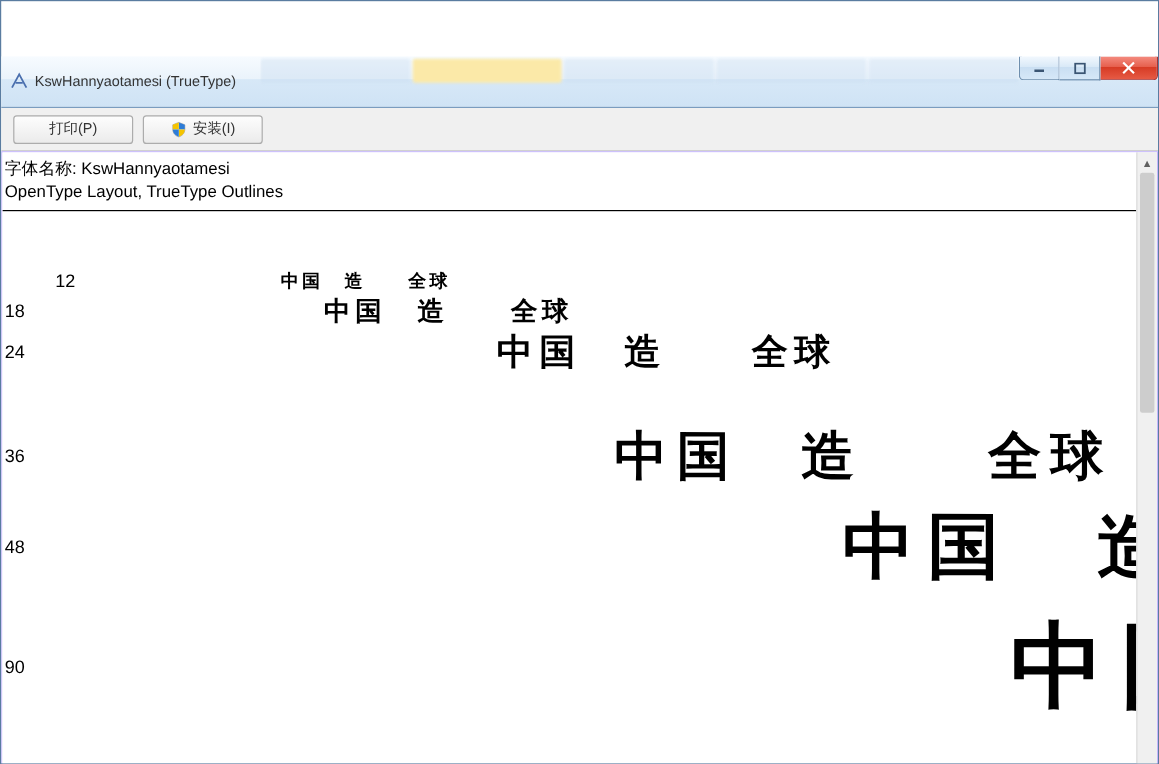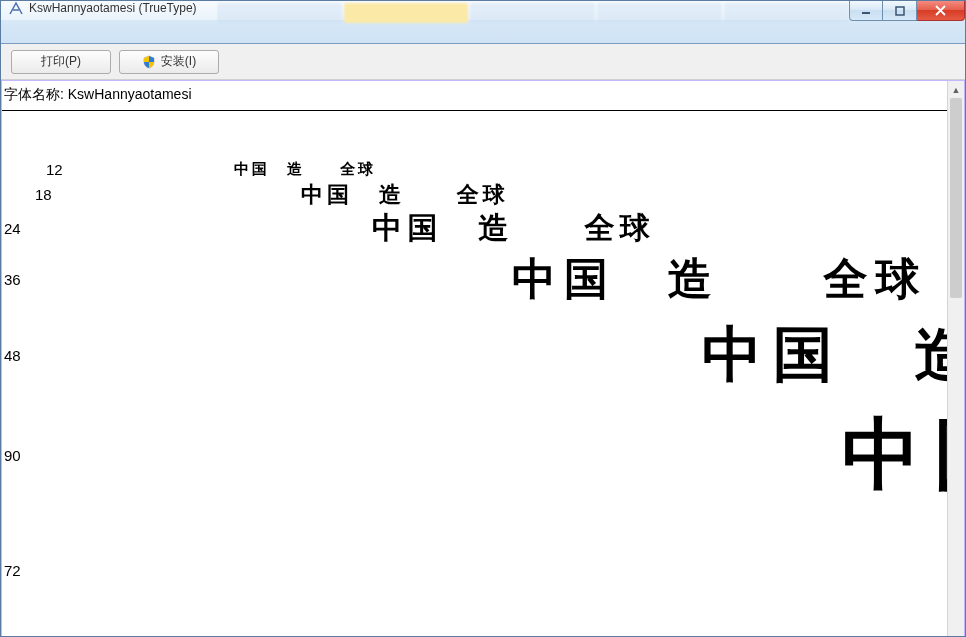--- a/index.html
+++ b/index.html
@@ -9,22 +9,24 @@
     background: #fff;
     width: 966px;
     height: 637px;
     overflow: hidden;
     border: 1px solid #5a7ca0;
   }
   .titlebar {
     height: 43px;
     background: linear-gradient(to bottom, #f7fbff 0%, #eaf3fb 45%, #d7e8f7 46%, #cfe3f5 100%);
     display: flex;
+    align-items: center;
     border-bottom: 1px solid #7a9cbf;
     position: relative;
+    margin-top: 46px;
   }
   .titlebar-icon {
     width: 16px; height: 16px;
     margin: 0 5px 0 7px;
     display: flex; align-items: center; justify-content: center;
   }
   .titlebar-title {
     flex: 0 0 auto;
     color: #333;
     font-size: 12px;
@@ -160,23 +162,23 @@
   }
   .sample-text {
     white-space: nowrap;
     font-family: Liberation Mono, monospace;
     font-weight: bold;
     letter-spacing: 0.18em;
     color:#000;
   }
   
   .r12 { height:22px;margin-left:42px; } .r12 .sample-text { font-size:15px; margin-left:190px; }
-  .r18 { height:28px;margin-left:31px; } .r18 .sample-text { font-size:22px; margin-left:268px; }
-  .r24 { height:40px; } .r24 .sample-text { font-size:30px; margin-left:370px; }
-  .r36 { height:62px; } .r36 .sample-text { font-size:44px; margin-left:510px; }
+  .r18 { height:28px; } .r18 .sample-text { font-size:22px; margin-left:268px; }
+  .r24 { height:40px;padding-left:42px; } .r24 .sample-text { font-size:30px; margin-left:370px; }
+  .r36 { height:62px;margin-top:36px; } .r36 .sample-text { font-size:44px; margin-left:510px; }
   .r48 { height:90px; } .r48 .sample-text { font-size:60px; margin-left:700px; }
   .r60 { height:110px;} .r60 .sample-text { font-size:78px; margin-left:840px; }
   .r72 { height:120px;}
 </style>
 </head>
 <body>
 
 <div class="titlebar">
   <span class="titlebar-icon">
     <svg width="16" height="16" viewBox="0 0 16 16">
@@ -228,20 +230,21 @@
     <span>安装(I)</span>
   </div>
 </div>
 
 <div class="content-wrap">
   <div class="content">
     <div class="info">
       <div>
         <span>字体名称: </span><span>KswHannyaotamesi</span>
       </div>
+      <div>OpenType Layout, TrueType Outlines</div>
     </div>
     <hr class="hr">
     <div class="samples" id="samples">
         <div class="sample-row r12">
           <span class="size-label">12</span>
           <span class="sample-text">中国　造　　全球</span>
         </div>
         <div class="sample-row r18">
           <span class="size-label">18</span>
           <span class="sample-text">中国　造　　全球</span>

